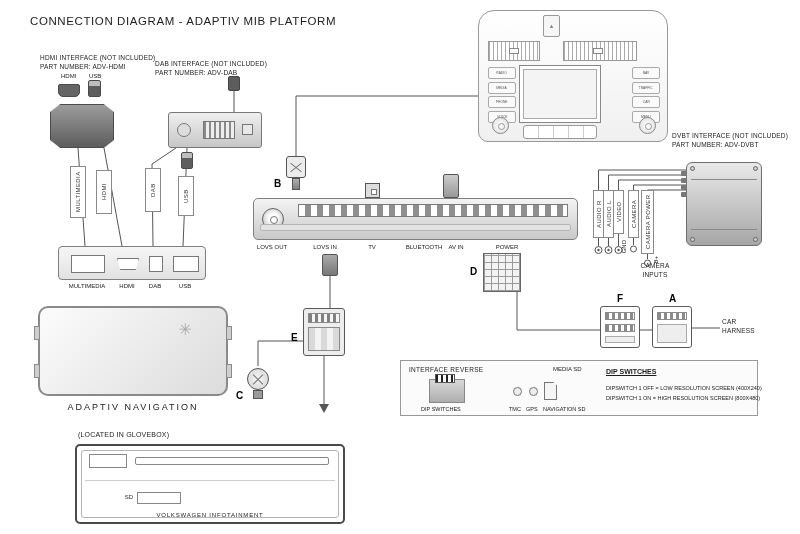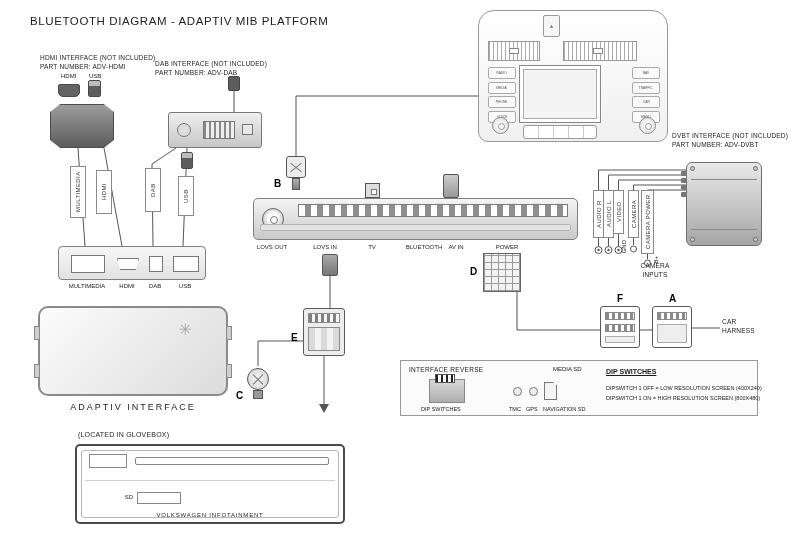--- a/index.html
+++ b/index.html
@@ -148,21 +148,21 @@
       <circle cx="647.5" cy="263" r="3"></circle>
     </g>
     <g fill="#555" stroke="none">
       <circle cx="598.5" cy="250" r="1.2"></circle>
       <circle cx="608.5" cy="250" r="1.2"></circle>
       <circle cx="618.5" cy="250" r="1.2"></circle>
       <path d="M319,404 L329,404 L324,413 Z"></path>
     </g>
   </svg>
 
-  <div class="note title" style="left:30px;top:14px">BLUETOOTH DIAGRAM - ADAPTIV MIB PLATFORM</div>
+  <div class="note title" style="left:30px;top:14px">CONNECTION DIAGRAM - ADAPTIV MIB PLATFORM</div>
 
   <div class="note" style="left:40px;top:54px">
     <div>HDMI INTERFACE (NOT INCLUDED)</div>
     <div>PART NUMBER: ADV-HDMI</div>
   </div>
   <div class="tinytxt" style="left:61px;top:73px">HDMI</div>
   <div class="tinytxt" style="left:89px;top:73px">USB</div>
   <div class="comp plug-hdmi"></div>
   <div class="comp plug-usb"></div>
   <div class="comp hdmi-body"></div>
@@ -194,21 +194,21 @@
   <div class="pl" style="left:155px;top:283px">DAB</div>
   <div class="pl" style="left:185px;top:283px">USB</div>
 
   <div class="comp adaptiv-box">
     <div class="tab" style="left:-6px;top:18px"></div>
     <div class="tab" style="left:-6px;top:56px"></div>
     <div class="tab" style="right:-6px;top:18px"></div>
     <div class="tab" style="right:-6px;top:56px"></div>
     <div class="adaptiv-star">✳</div>
   </div>
-  <div class="adaptiv-caption">ADAPTIV INTERFACE</div>
+  <div class="adaptiv-caption">ADAPTIV NAVIGATION</div>
 
   <div class="comp headunit">
     <div class="hu-haz">▲</div>
     <div class="hu-vent" style="left:9px;top:30px;width:52px">
         <i class="vent-tab"></i>
       </div>
     <div class="hu-vent" style="left:84px;top:30px;width:74px">
         <i class="vent-tab"></i>
       </div>
     <div class="hu-screen">

